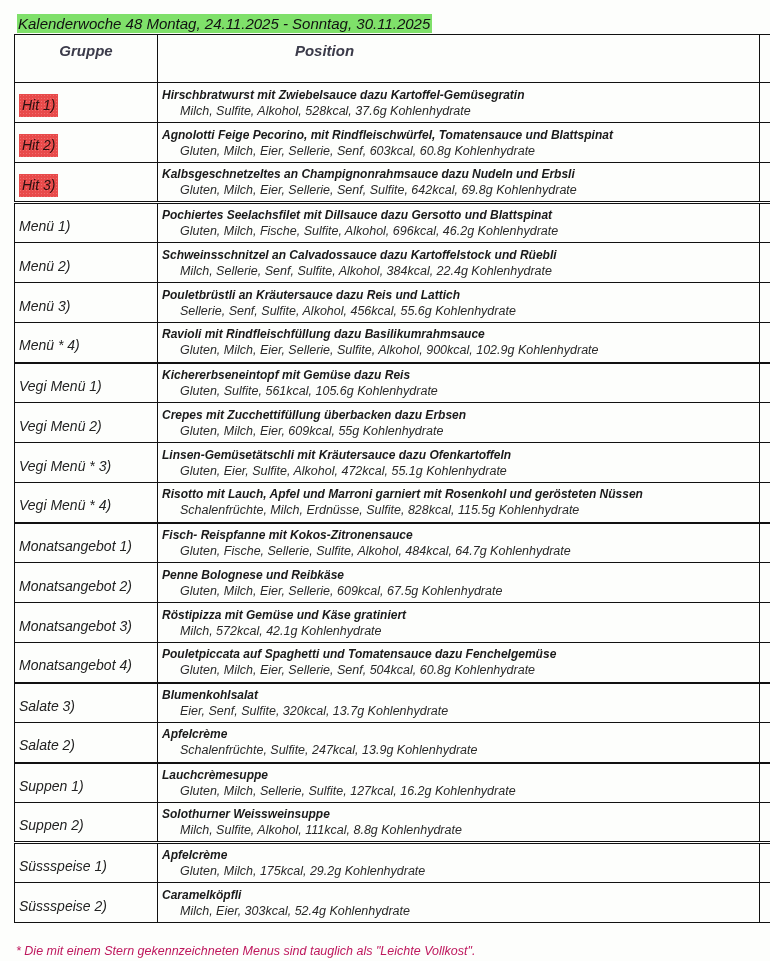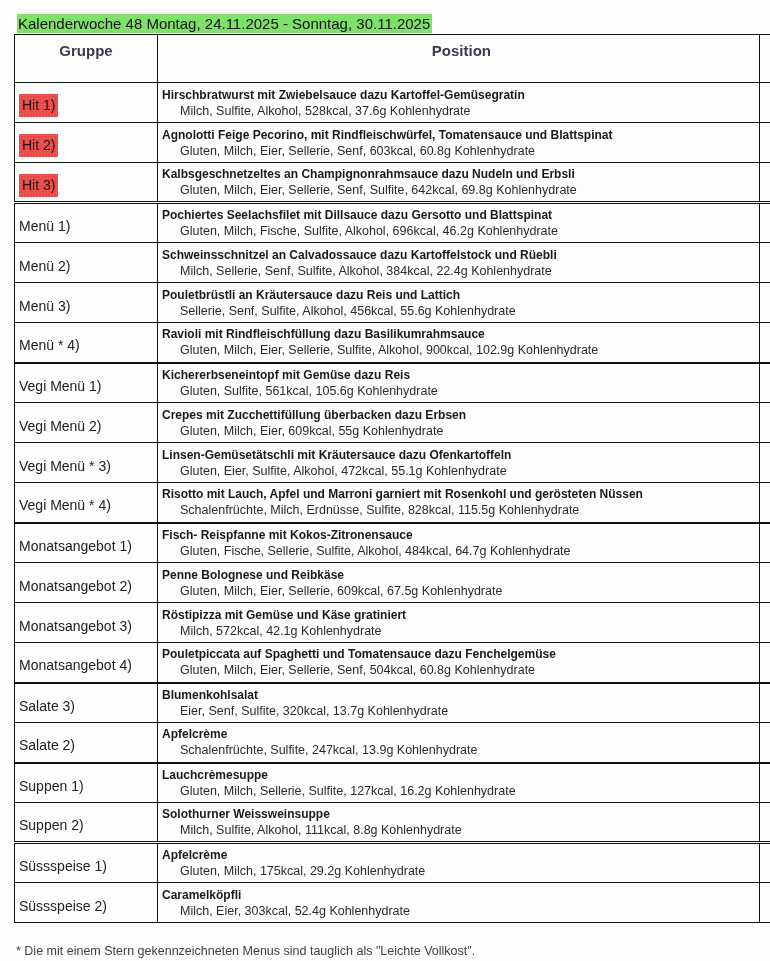--- a/index.html
+++ b/index.html
@@ -5,21 +5,21 @@
     html, body {
       margin: 0;
       padding: 0;
       background: #fdfefc;
       width: 770px;
       height: 961px;
       overflow: hidden;
       font-family: "Liberation Sans", sans-serif;
       color: #1a1a1a;
     }
-    .page { position: relative; width: 654px; height: 961px; }
+    .page { position: relative; width: 654px; height: 961px; font-style: italic; }
     .title {
       position: absolute;
       left: 17px; top: 14px;
       height: 19px;
       line-height: 19px;
       font-size: 15px;
       background: #7fe06a;
       padding: 0 2px 0 1px;
       color: #111;
       white-space: nowrap;
@@ -41,21 +41,21 @@
     col.c-extra { width: 25px; }
     th {
       height: 40px;
       font-size: 15px;
       font-weight: bold;
       color: #3b3b4a;
       vertical-align: top !important;
       padding-top: 7px !important;
       text-align: center;
     }
-    th.pos-head { text-align: right; padding-right: 268px !important; }
+    th.pos-head { text-align: center; padding-right: 268px !important; }
     td.group {
       font-size: 14px;
       padding-left: 4px !important;
       color: #222;
       padding-top: 6px !important;
     }
     td.pos {
       padding-left: 4px !important;
       padding-top: 2px !important;
       padding-bottom: 2px !important;
@@ -84,21 +84,21 @@
       line-height: 19px;
       background-image: radial-gradient(rgba(255,180,180,0.35) 0.6px, transparent 0.7px);
       background-size: 3px 3px;
     }
     tr.sep-double td { border-top: 3px double #111; }
     tr.sep-thick td { border-top: 2px solid #111; }
     .footnote {
       position: absolute;
       left: 16px; top: 944px;
       font-size: 12.5px;
-      color: #404040;
+      color: #be185d;
       white-space: nowrap;
     }
   </style>
 </head>
 <body>
 
 <div class="page">
   <div class="title">Kalenderwoche 48 Montag, 24.11.2025 - Sonntag, 30.11.2025</div>
 
   <table class="menu">

